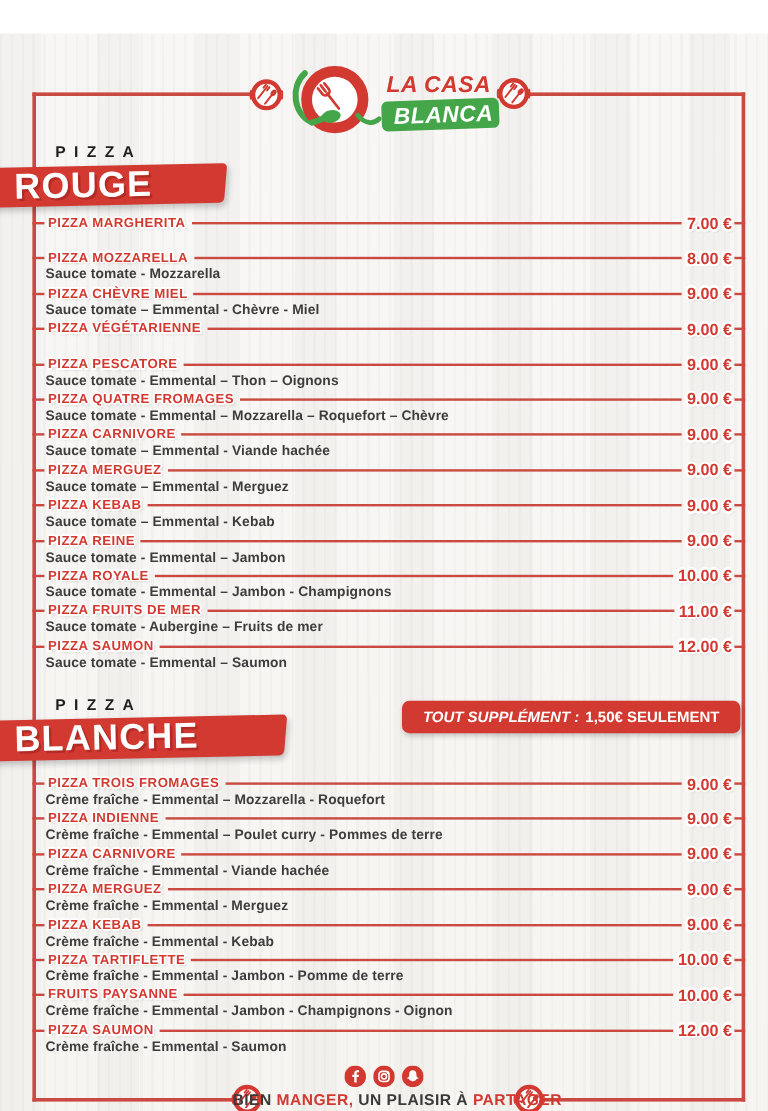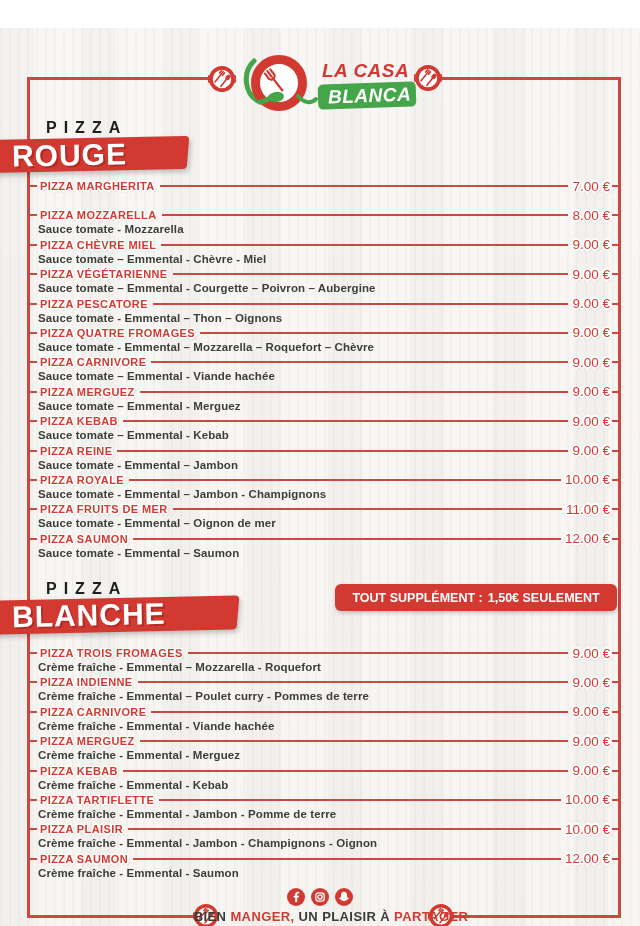--- a/index.html
+++ b/index.html
@@ -22,21 +22,21 @@
   
   .badge{position:absolute;width:28px;height:28px;}
   .badge svg{width:100%;height:100%;display:block;}
   
   .logo{position:absolute;left:238px;top:24px;width:182px;height:66px;}
   .logo svg{width:100%;height:100%;display:block;}
   .logo-line1{font-family:"Liberation Sans",sans-serif;font-style:italic;font-weight:900;font-size:19px;fill:#d23931;letter-spacing:.5px;}
   .logo-line2{font-family:"Liberation Sans",sans-serif;font-style:italic;font-weight:900;font-size:19px;fill:#ffffff;letter-spacing:.5px;}
   
   .eyebrow{
-    position:absolute;font-size:16px;font-weight:700;letter-spacing:7px;color:#1e1e1e;
+    position:absolute;font-size:13px;font-weight:700;letter-spacing:7px;color:#1e1e1e;
   }
   .ribbon{
     position:absolute;display:flex;align-items:center;
     background:#d23931;border-radius:4px;
     transform:rotate(-1.2deg) skewX(-6deg);
     box-shadow:2px 3px 5px rgba(0,0,0,.22);
   }
   .ribbon span{
     transform:skewX(6deg);
     color:#fff;font-weight:800;letter-spacing:1px;font-size:30px;
@@ -44,41 +44,41 @@
     padding-left:22px;white-space:nowrap;
   }
   
   .supplement{
     position:absolute;left:335px;top:556px;width:282px;height:27px;
     background:#d23931;border-radius:6px;
     display:flex;align-items:center;justify-content:center;gap:5px;
     color:#fff;font-size:12.5px;white-space:nowrap;
     box-shadow:1px 2px 4px rgba(0,0,0,.2);
   }
-  .supplement .lab{font-weight:600;}
+  .supplement .lab{font-weight:600;font-style:italic;}
   .supplement .val{font-weight:800;}
   
   .menu-list{position:absolute;left:27px;width:594px;}
   .menu-item{height:29.4px;}
   .item-line{display:flex;align-items:center;height:14px;}
   .stub{height:2px;background:#ca4a41;flex:0 0 auto;}
   .stub-left{width:10px;}
   .stub-right{width:9px;}
   .leader{height:2px;background:#ca4a41;flex:1 1 auto;margin:0 2px;}
   .item-name{
     flex:0 0 auto;
     font-size:11px;font-weight:800;letter-spacing:.4px;
     color:#d23931;padding:0 3px;white-space:nowrap;
     text-shadow:1.5px 0 0 #fff,-1.5px 0 0 #fff,0 1.5px 0 #fff,0 -1.5px 0 #fff,
                 1px 1px 0 #fff,-1px 1px 0 #fff,1px -1px 0 #fff,-1px -1px 0 #fff,
                 2px 2px 2px rgba(0,0,0,.12);
   }
   .item-price{
     flex:0 0 auto;
-    font-size:13.5px;font-weight:400;color:#d23931;padding:0 2px;white-space:nowrap;
+    font-size:13.5px;font-weight:700;color:#d23931;padding:0 2px;white-space:nowrap;
     text-shadow:2px 0 0 #fff,-2px 0 0 #fff,0 2px 0 #fff,0 -2px 0 #fff,
                 1.4px 1.4px 0 #fff,-1.4px 1.4px 0 #fff,1.4px -1.4px 0 #fff,-1.4px -1.4px 0 #fff,
                 2px 2px 2px rgba(0,0,0,.12);
   }
   .item-desc{
     margin-top:1px;padding-left:11px;
     font-size:11.5px;font-weight:700;color:#3d3d3d;letter-spacing:.1px;white-space:nowrap;
   }
   
   .social-row{position:absolute;left:0;top:860px;width:640px;display:flex;justify-content:center;gap:6px;}
@@ -192,21 +192,20 @@
   </div>
 
   <div class="menu-item">
     <div class="item-line">
       <span class="stub stub-left"></span>
       <span class="item-name">PIZZA VÉGÉTARIENNE</span>
       <span class="leader"></span>
       <span class="item-price">9.00 €</span>
       <span class="stub stub-right"></span>
     </div>
-    <div class="item-desc">Sauce tomate – Emmental - Courgette – Poivron – Aubergine</div>
   </div>
 
   <div class="menu-item">
     <div class="item-line">
       <span class="stub stub-left"></span>
       <span class="item-name">PIZZA PESCATORE</span>
       <span class="leader"></span>
       <span class="item-price">9.00 €</span>
       <span class="stub stub-right"></span>
     </div>
@@ -280,21 +279,21 @@
   </div>
 
   <div class="menu-item">
     <div class="item-line">
       <span class="stub stub-left"></span>
       <span class="item-name">PIZZA FRUITS DE MER</span>
       <span class="leader"></span>
       <span class="item-price">11.00 €</span>
       <span class="stub stub-right"></span>
     </div>
-    <div class="item-desc">Sauce tomate - Emmental – Oignon de mer</div>
+    <div class="item-desc">Sauce tomate - Aubergine – Fruits de mer</div>
   </div>
 
   <div class="menu-item">
     <div class="item-line">
       <span class="stub stub-left"></span>
       <span class="item-name">PIZZA SAUMON</span>
       <span class="leader"></span>
       <span class="item-price">12.00 €</span>
       <span class="stub stub-right"></span>
     </div>
@@ -375,21 +374,21 @@
       <span class="leader"></span>
       <span class="item-price">10.00 €</span>
       <span class="stub stub-right"></span>
     </div>
     <div class="item-desc">Crème fraîche - Emmental - Jambon - Pomme de terre</div>
   </div>
 
   <div class="menu-item">
     <div class="item-line">
       <span class="stub stub-left"></span>
-      <span class="item-name">PIZZA PLAISIR</span>
+      <span class="item-name">FRUITS PAYSANNE</span>
       <span class="leader"></span>
       <span class="item-price">10.00 €</span>
       <span class="stub stub-right"></span>
     </div>
     <div class="item-desc">Crème fraîche - Emmental - Jambon - Champignons - Oignon</div>
   </div>
 
   <div class="menu-item">
     <div class="item-line">
       <span class="stub stub-left"></span>

